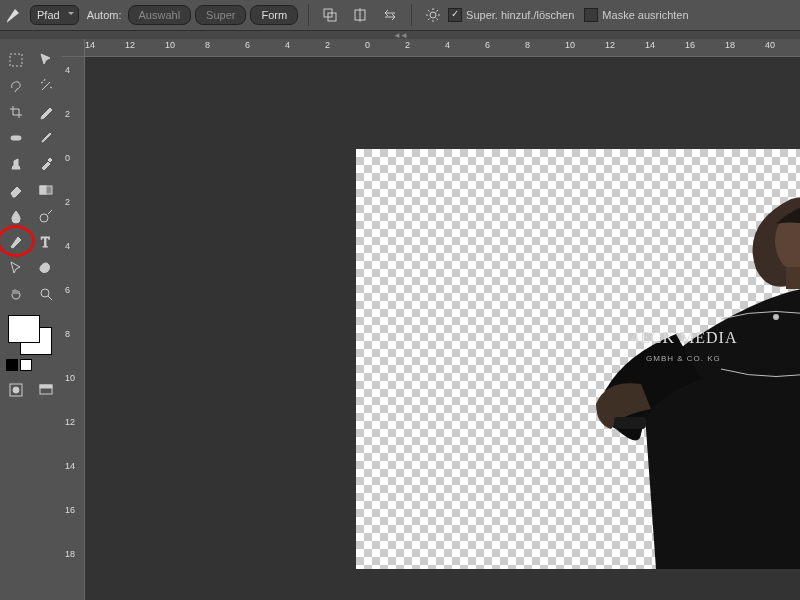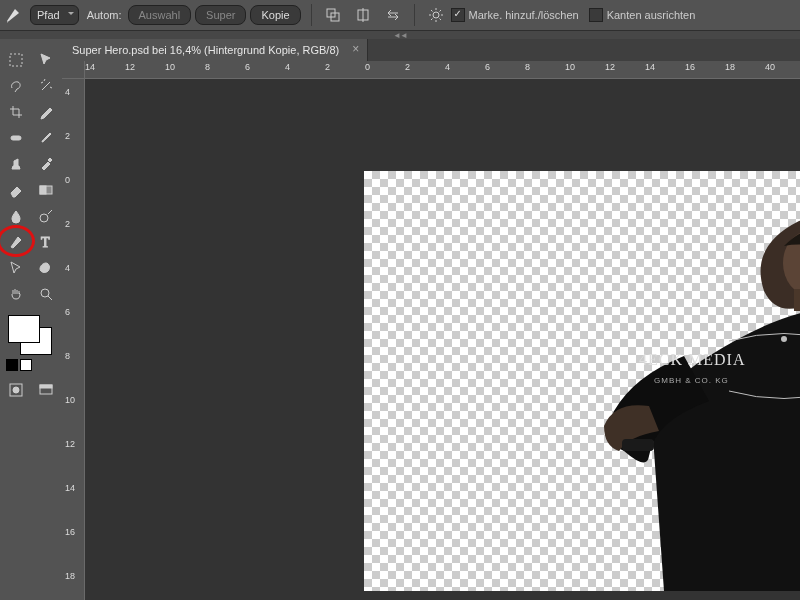--- a/index.html
+++ b/index.html
@@ -37,21 +37,21 @@
   .tab .close{position:absolute;right:8px;top:3px;color:#aaa;font-size:12px;}
   
   .ruler-top{height:18px;background:#535353;display:flex;}
   .ruler-corner{width:22px;border-right:1px solid #6a6a6a;border-bottom:1px solid #6a6a6a;}
   .ruler-nums{flex:1;position:relative;border-bottom:1px solid #6a6a6a;color:#ddd;font-size:9px;}
   .ruler-nums span{position:absolute;top:1px;}
   .docrow{flex:1;display:flex;}
   .ruler-left{width:22px;background:#535353;border-right:1px solid #6a6a6a;position:relative;}
   .ruler-left span{position:absolute;left:3px;color:#ddd;font-size:9px;}
   .canvas-wrap{flex:1;background:#333;position:relative;overflow:hidden;}
-  .artboard{position:absolute;left:279px;top:92px;right:0;height:420px;background:#fff;}
+  .artboard{position:absolute;left:271px;top:92px;right:0;height:420px;background:#fff;}
   .checker{position:absolute;inset:0;background-image:
     linear-gradient(45deg,#ccc 25%,transparent 25%),
     linear-gradient(-45deg,#ccc 25%,transparent 25%),
     linear-gradient(45deg,transparent 75%,#ccc 75%),
     linear-gradient(-45deg,transparent 75%,#ccc 75%);
     background-size:16px 16px;background-position:0 0,0 8px,8px -8px,-8px 0;}
   .figure{position:absolute;left:140px;top:20px;width:330px;height:400px;}
   .figure svg{display:block;}
   .tshirt-text{position:absolute;left:275px;top:180px;color:#ddd;font-family:Georgia,serif;font-size:16px;letter-spacing:1px;}
   .tshirt-sub{position:absolute;left:290px;top:205px;color:#aaa;font-size:8px;letter-spacing:1px;}
@@ -63,21 +63,21 @@
   <span class="pen-ico">
     <svg width="18" height="18" viewBox="0 0 18 18">
         <path d="M3 15 L11 3 L15 7 L5 15 Z" fill="#ddd"></path>
         <path d="M3 15 L5 15 L3 17 Z" fill="#aaa"></path>
       </svg>
   </span>
   <span class="sel">Pfad</span>
   <span class="lbl">Autom:</span>
   <span class="pill">Auswahl</span>
   <span class="pill">Super</span>
-  <span class="pill act">Kopie</span>
+  <span class="pill act">Form</span>
   <div class="vsep"></div>
   <span class="iconbtn">
       <svg width="16" height="16">
         <rect x="2" y="2" width="8" height="8" fill="none" stroke="#ccc"></rect>
         <rect x="6" y="6" width="8" height="8" fill="none" stroke="#ccc"></rect>
       </svg>
     </span>
   <span class="iconbtn">
       <svg width="16" height="16">
         <rect x="3" y="3" width="10" height="10" fill="none" stroke="#ccc"></rect>
@@ -90,23 +90,23 @@
       </svg>
     </span>
   <div class="vsep"></div>
   <span class="iconbtn">
       <svg width="16" height="16">
         <circle cx="8" cy="8" r="3" fill="none" stroke="#ccc"></circle>
         <path d="M8 1v2M8 13v2M1 8h2M13 8h2M3 3l1.5 1.5M13 13l-1.5-1.5M13 3l-1.5 1.5M3 13l1.5-1.5" stroke="#ccc"></path>
       </svg>
     </span>
   <span class="chk">✓</span>
-  <span class="optlabel">Marke. hinzuf./löschen</span>
+  <span class="optlabel">Super. hinzuf./löschen</span>
   <span class="chk"></span>
-  <span class="optlabel">Kanten ausrichten</span>
+  <span class="optlabel">Maske ausrichten</span>
 </div>
 <div class="collapse">◄◄</div>
 
 <div class="main">
 
   <div class="tools">
     <div class="tools-grid">
       <div class="tool">
           <svg width="16" height="16">
             <rect x="2" y="2" width="12" height="12" fill="none" stroke="#ccc" stroke-dasharray="2 2"></rect>
@@ -229,26 +229,20 @@
       <div class="tool">
           <svg width="16" height="16">
             <rect x="2" y="3" width="12" height="9" fill="none" stroke="#ccc"></rect>
             <rect x="2" y="3" width="12" height="3" fill="#ccc"></rect>
           </svg>
         </div>
     </div>
   </div>
 
   <div class="doccol">
-    <div class="tabs">
-      <div class="tab">
-        <span>Super Hero.psd bei 16,4% (Hintergrund Kopie, RGB/8)</span>
-        <span class="close">×</span>
-      </div>
-    </div>
     <div class="ruler-top">
       <div class="ruler-corner"></div>
       <div class="ruler-nums" id="ruler-top-nums">
           <span style="left: 0px;">14</span>
           <span style="left: 40px;">12</span>
           <span style="left: 80px;">10</span>
           <span style="left: 120px;">8</span>
           <span style="left: 160px;">6</span>
           <span style="left: 200px;">4</span>
           <span style="left: 240px;">2</span>

